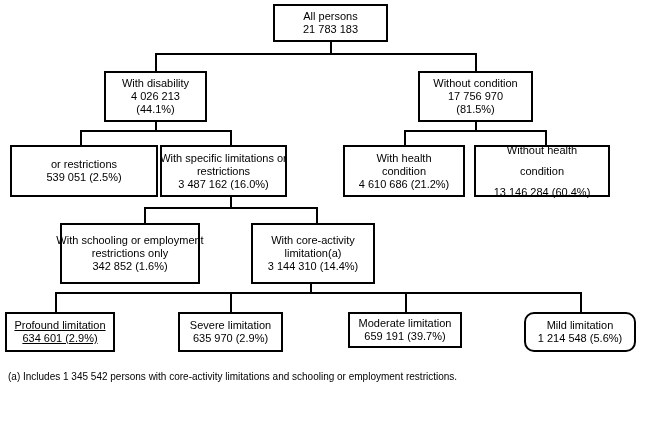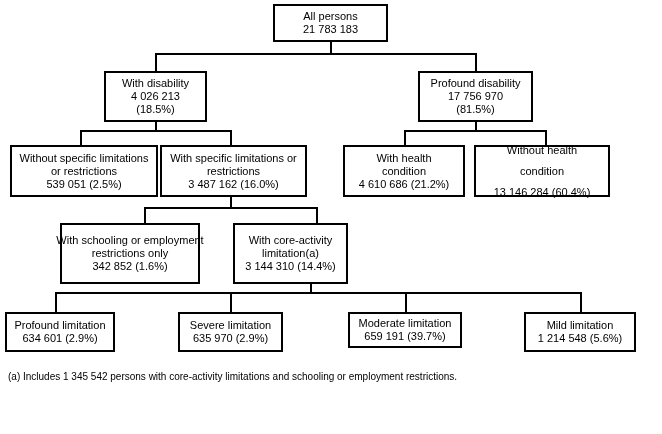--- a/index.html
+++ b/index.html
@@ -87,36 +87,35 @@
   <div class="conn v" style="left:580px; top:292px; height:22px;"></div>
 
   <div class="node" style="left:273px; top:4px; width:115px; height:38px;">
     <span class="line">All persons</span>
     <span class="line">21 783 183</span>
   </div>
 
   <div class="node" style="left:104px; top:71px; width:103px; height:51px;">
     <span class="line">With disability</span>
     <span class="line">4 026 213</span>
-    <span class="line">(18.5%)</span>
+    <span class="line">(44.1%)</span>
   </div>
 
   <div class="node" style="left:418px; top:71px; width:115px; height:51px;">
-    <span class="line">Profound disability</span>
+    <span class="line">Without condition</span>
     <span class="line">17 756 970</span>
     <span class="line">(81.5%)</span>
   </div>
 
   <div class="node" style="left:10px; top:145px; width:148px; height:52px;">
-    <span class="line">Without specific limitations</span>
     <span class="line">or restrictions</span>
     <span class="line">539 051 (2.5%)</span>
   </div>
 
-  <div class="node" style="left:160px; top:145px; width:147px; height:52px;">
+  <div class="node" style="left:160px; top:145px; width:127px; height:52px;">
     <span class="line">With specific limitations or</span>
     <span class="line">restrictions</span>
     <span class="line">3 487 162 (16.0%)</span>
   </div>
 
   <div class="node" style="left:343px; top:145px; width:122px; height:52px;">
     <span class="line">With health</span>
     <span class="line">condition</span>
     <span class="line">4 610 686 (21.2%)</span>
   </div>
@@ -126,41 +125,41 @@
     <span class="line">condition</span>
     <span class="line">13 146 284 (60.4%)</span>
   </div>
 
   <div class="node" style="left:60px; top:223px; width:140px; height:61px;">
     <span class="line">With schooling or employment</span>
     <span class="line">restrictions only</span>
     <span class="line">342 852 (1.6%)</span>
   </div>
 
-  <div class="node" style="left:233px; top:223px; width:115px; height:61px;">
+  <div class="node" style="left:251px; top:223px; width:124px; height:61px;">
     <span class="line">With core-activity</span>
     <span class="line">limitation(a)</span>
     <span class="line">3 144 310 (14.4%)</span>
   </div>
 
-  <div class="node" style="left:5px; top:312px; width:110px; height:40px;">
+  <div class="node" style="left:5px; top:312px; width:110px; height:40px;text-decoration:underline;">
     <span class="line">Profound limitation</span>
     <span class="line">634 601 (2.9%)</span>
   </div>
 
   <div class="node" style="left:178px; top:312px; width:105px; height:40px;">
     <span class="line">Severe limitation</span>
     <span class="line">635 970 (2.9%)</span>
   </div>
 
   <div class="node" style="left:348px; top:312px; width:114px; height:36px;">
     <span class="line">Moderate limitation</span>
     <span class="line">659 191 (39.7%)</span>
   </div>
 
-  <div class="node" style="left:524px; top:312px; width:112px; height:40px;">
+  <div class="node" style="left:524px; top:312px; width:112px; height:40px;border-radius:10px;">
     <span class="line">Mild limitation</span>
     <span class="line">1 214 548 (5.6%)</span>
   </div>
 
   <div class="footnote">(a) Includes 1 345 542 persons with core-activity limitations and schooling or employment restrictions.</div>
 
 </div>
 
 </body></html>

